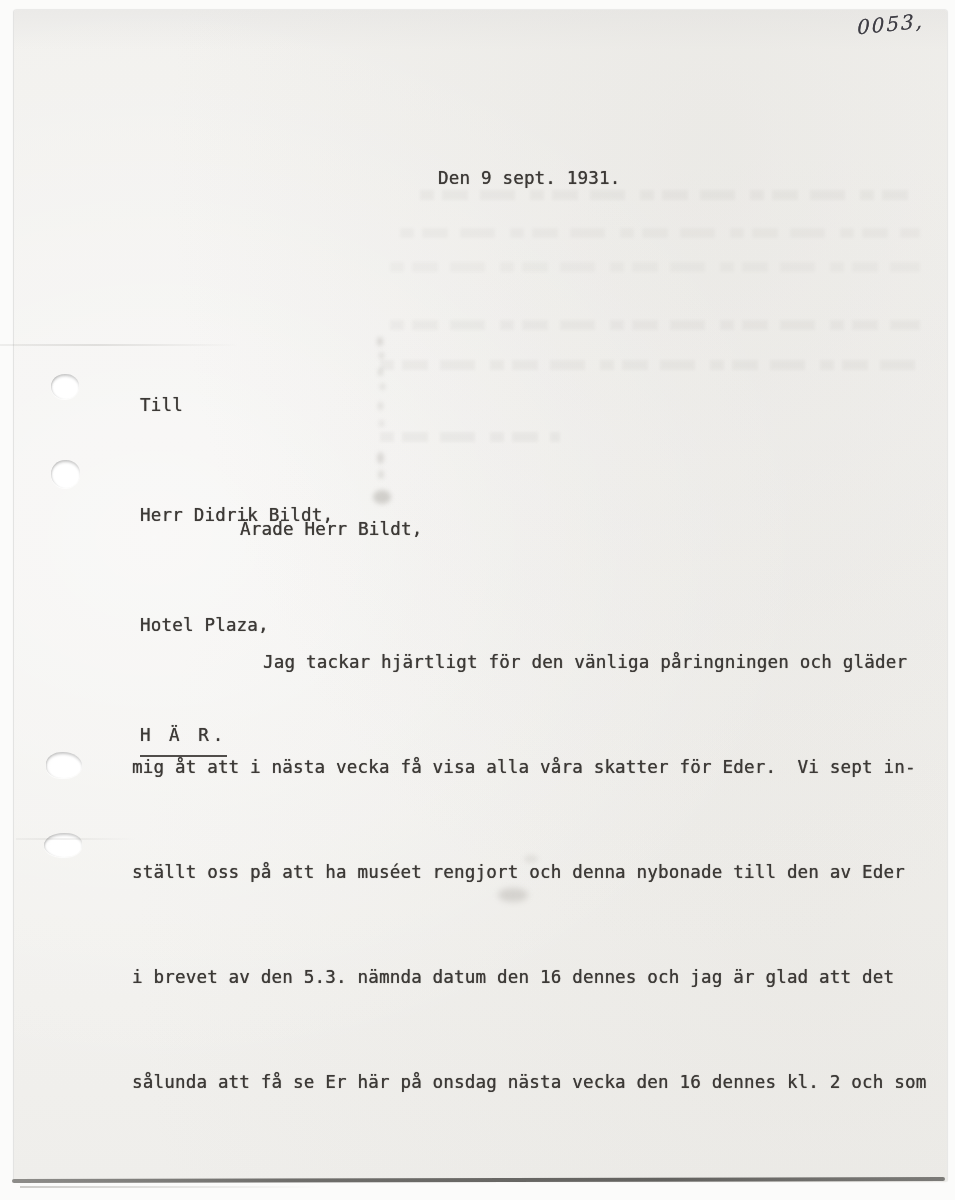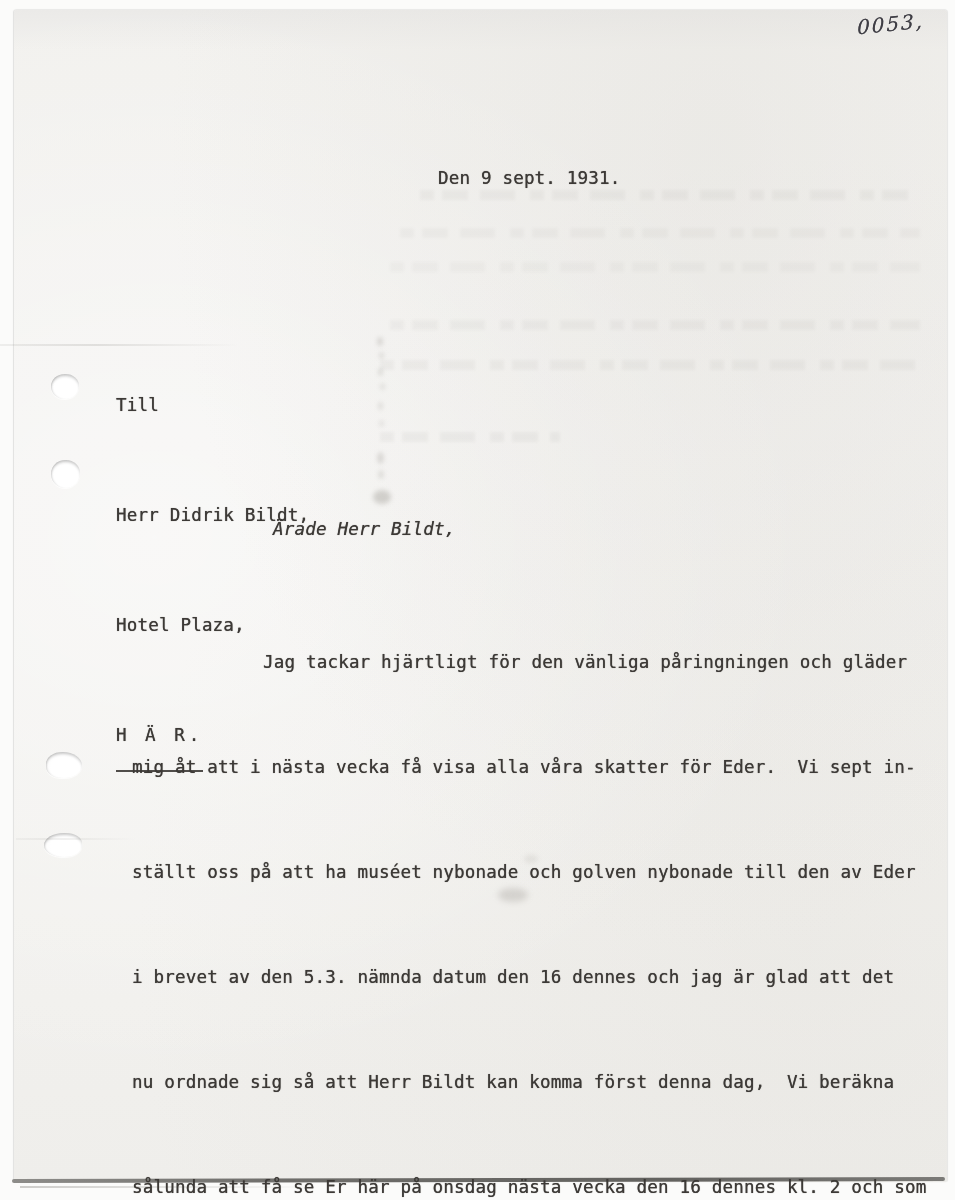--- a/index.html
+++ b/index.html
@@ -94,28 +94,28 @@
   
   .typed {
     color: #3c3936;
     font-family: "DejaVu Sans Mono", monospace;
     font-size: 17.5px;
     letter-spacing: 0.2px;
     text-shadow: 0 0 0.8px rgba(60,57,54,0.75), 0.3px 0.3px 0.4px rgba(60,57,54,0.35);
     white-space: pre;
   }
   .date-line { position: absolute; left: 430px; top: 168px; margin-left: 8px; }
-  .recipient-block { position: absolute; left: 116px; top: 312px; line-height: 37.5px; }
+  .recipient-block { position: absolute; left: 140px; top: 312px; line-height: 37.5px; }
   .recipient-city {
     display: inline-block;
     letter-spacing: 4px;
     border-bottom: 2.5px solid rgba(62,59,55,0.9);
-    padding-bottom: 15px;
+    padding-bottom: 0;
   }
-  .salutation { position: absolute; left: 273px; top: 519px; font-style: italic; }
+  .salutation { position: absolute; left: 240px; top: 519px; }
   .body-block { position: absolute; left: 132px; top: 575px; width: 800px; line-height: 35px; }
   .line { height: 35px; }
   .indent { padding-left: 131px; }
   
   .annotation {
     position: absolute;
     left: 857px;
     top: 12px;
     color: #3f3e45;
     font-family: "DejaVu Serif", serif;
@@ -171,23 +171,22 @@
     <div class="line">Herr Didrik Bildt,</div>
     <div class="line">Hotel Plaza,</div>
     <div class="line"><span class="recipient-city">H Ä R.</span></div>
   </div>
 
   <div class="typed salutation">Ärade Herr Bildt,</div>
 
   <div class="body-block typed">
     <div class="line indent">Jag tackar hjärtligt för den vänliga påringningen och gläder</div>
     <div class="line">mig åt att i nästa vecka få visa alla våra skatter för Eder.  Vi sept in-</div>
-    <div class="line">ställt oss på att ha muséet nybonade och golven nybonade till den av Eder</div>
+    <div class="line">ställt oss på att ha muséet rengjort och denna nybonade till den av Eder</div>
     <div class="line">i brevet av den 5.3. nämnda datum den 16 dennes och jag är glad att det</div>
-    <div class="line">nu ordnade sig så att Herr Bildt kan komma först denna dag,  Vi beräkna</div>
     <div class="line">sålunda att få se Er här på onsdag nästa vecka den 16 dennes kl. 2 och som</div>
     
     
     
     
     
     
     
     
     

